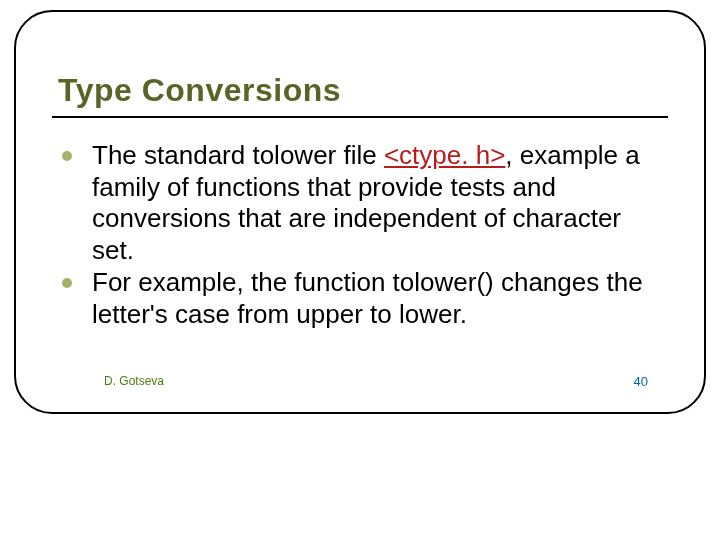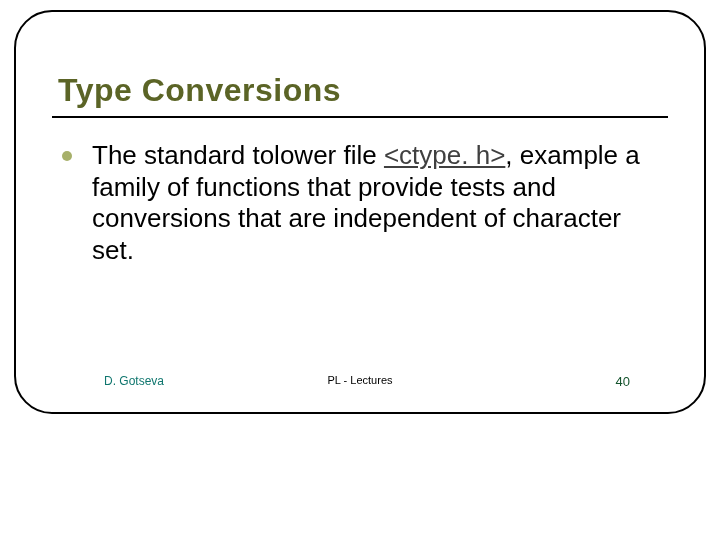--- a/index.html
+++ b/index.html
@@ -64,70 +64,75 @@
     margin-top: 11px;
     margin-right: 20px;
     flex-shrink: 0;
   }
   .bullet-text {
     font-size: 26px;
     color: #000;
     line-height: 1.22;
   }
   .link {
-    color: #404040;
+    color: #b91c1c;
     text-decoration: underline;
   }
   .footer {
     position: absolute;
     bottom: 34px;
     left: 0;
     right: 0;
     height: 20px;
   }
   .footer-left {
     position: absolute;
     left: 104px;
     font-size: 12px;
-    color: #0f766e;
+    color: #4d7c0f;
   }
   .footer-center {
     position: absolute;
     left: 0;
     right: 0;
     text-align: center;
     font-size: 11px;
     color: #000;
   }
   .footer-right {
     position: absolute;
-    right: 90px;
+    right: 72px;
     font-size: 13px;
-    color: #14532d;
+    color: #0369a1;
   }
 </style>
 </head>
 <body>
 
 <div class="slide">
   <div class="frame"></div>
 
   <div class="title">Type Conversions</div>
   <div class="title-underline"></div>
 
   <div class="content">
 
     <div class="bullet-item">
       <div class="bullet-dot"></div>
       <div class="bullet-text">
         <span>The standard tolower file </span><span class="link">&lt;ctype. h&gt;</span><span>, example a family of functions that provide tests and conversions that are independent of character set.</span>
       </div>
     </div>
 
+    <div class="bullet-item">
+      <div class="bullet-dot"></div>
+      <div class="bullet-text">
+        <span>For example, the function tolower() changes the letter's case from upper to lower.</span>
+      </div>
+    </div>
 
   </div>
 
   <div class="footer">
     <div class="footer-left">D. Gotseva</div>
-    <div class="footer-center">PL - Lectures</div>
     <div class="footer-right">40</div>
   </div>
 </div>
 
 </body></html>

